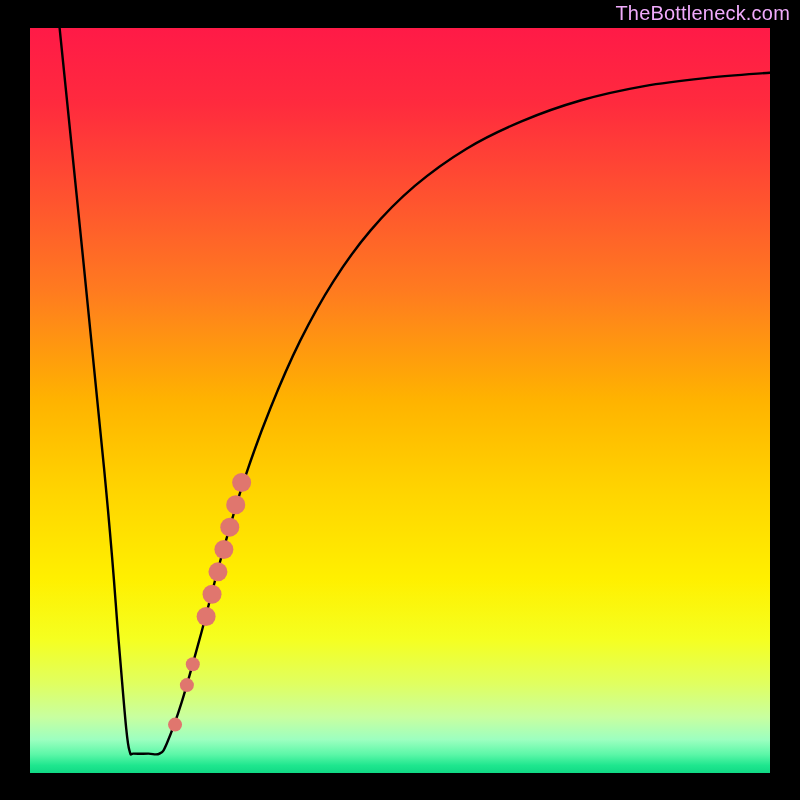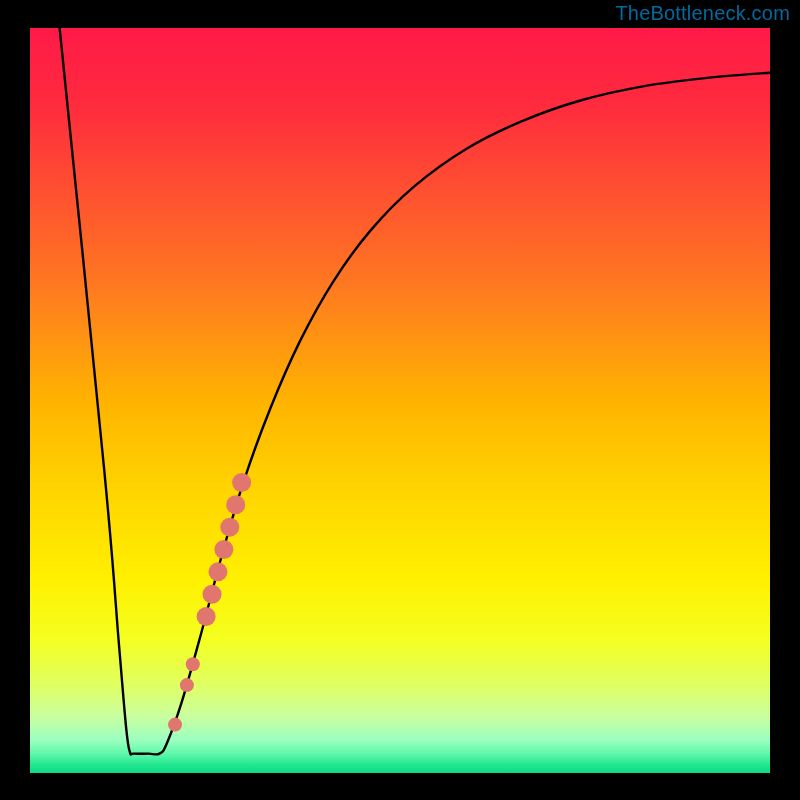--- a/index.html
+++ b/index.html
@@ -20,21 +20,21 @@
     top: 0;
     left: 0;
   }
   .watermark {
     position: absolute;
     top: 2px;
     right: 10px;
     font-family: Arial, Helvetica, sans-serif;
     font-size: 20px;
     font-weight: 400;
-    color: #0369a1;
+    color: #f0abfc;
     letter-spacing: 0.2px;
     user-select: none;
   }
 </style>
 </head>
 <body>
 
 <div class="stage">
   <svg id="svg" width="800" height="800" viewBox="0 0 800 800">
       <defs>

